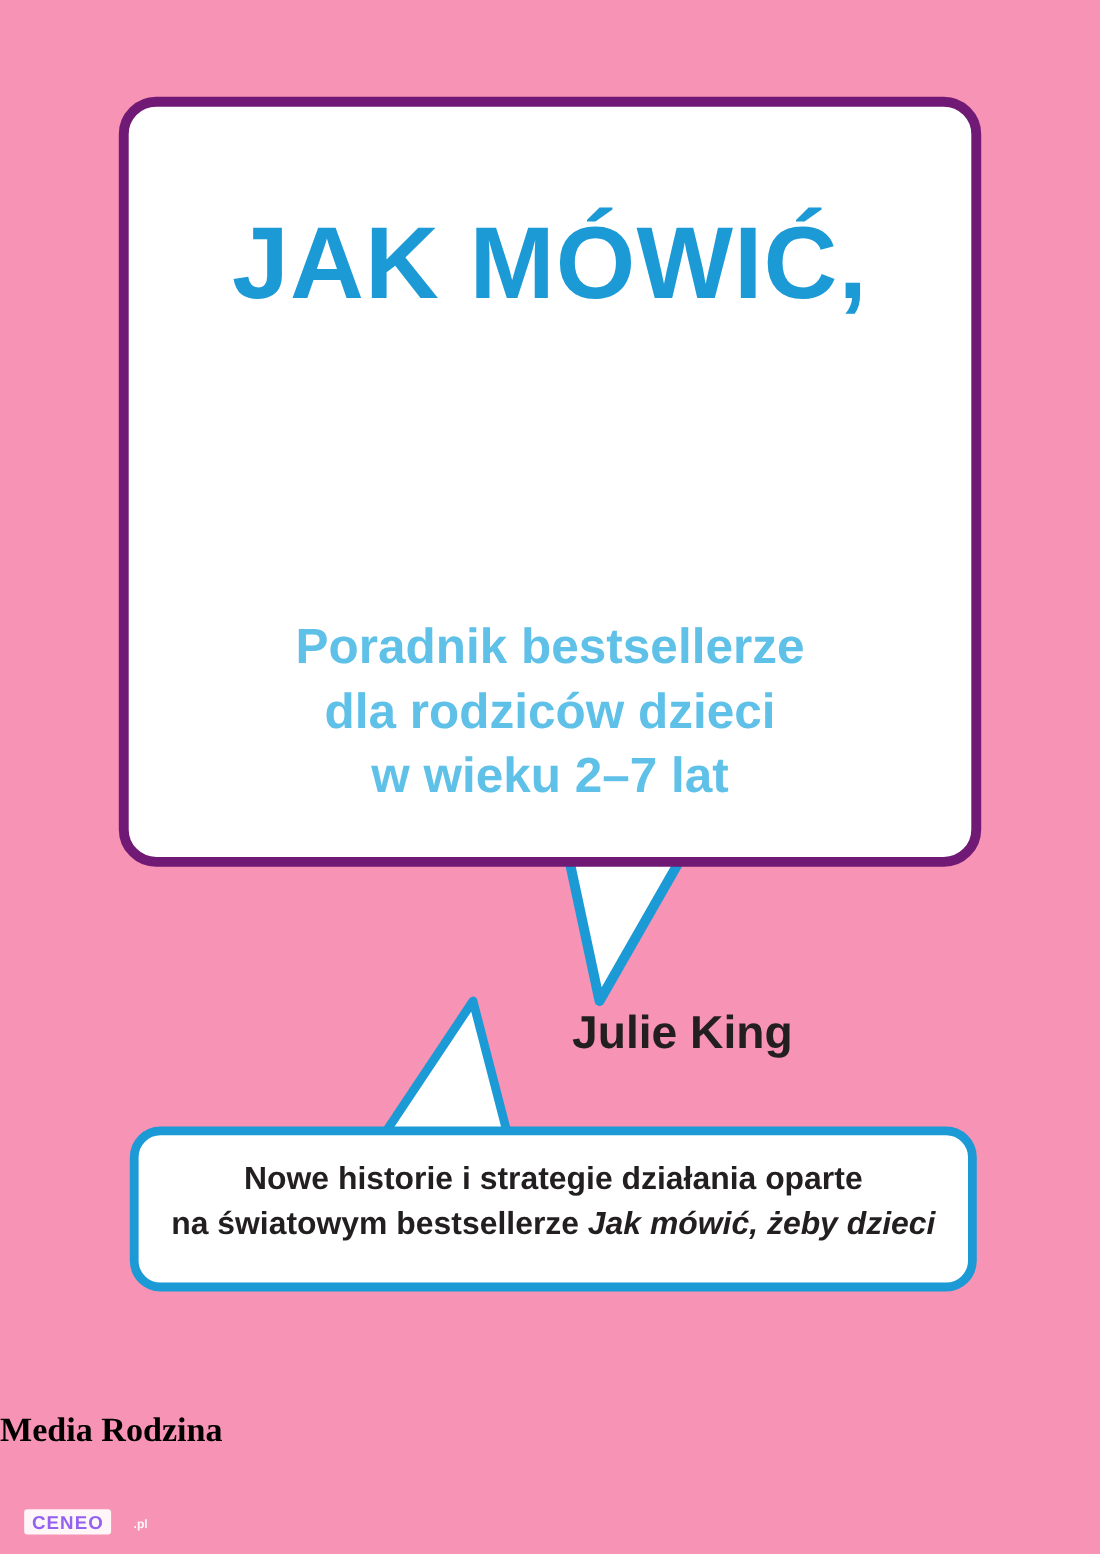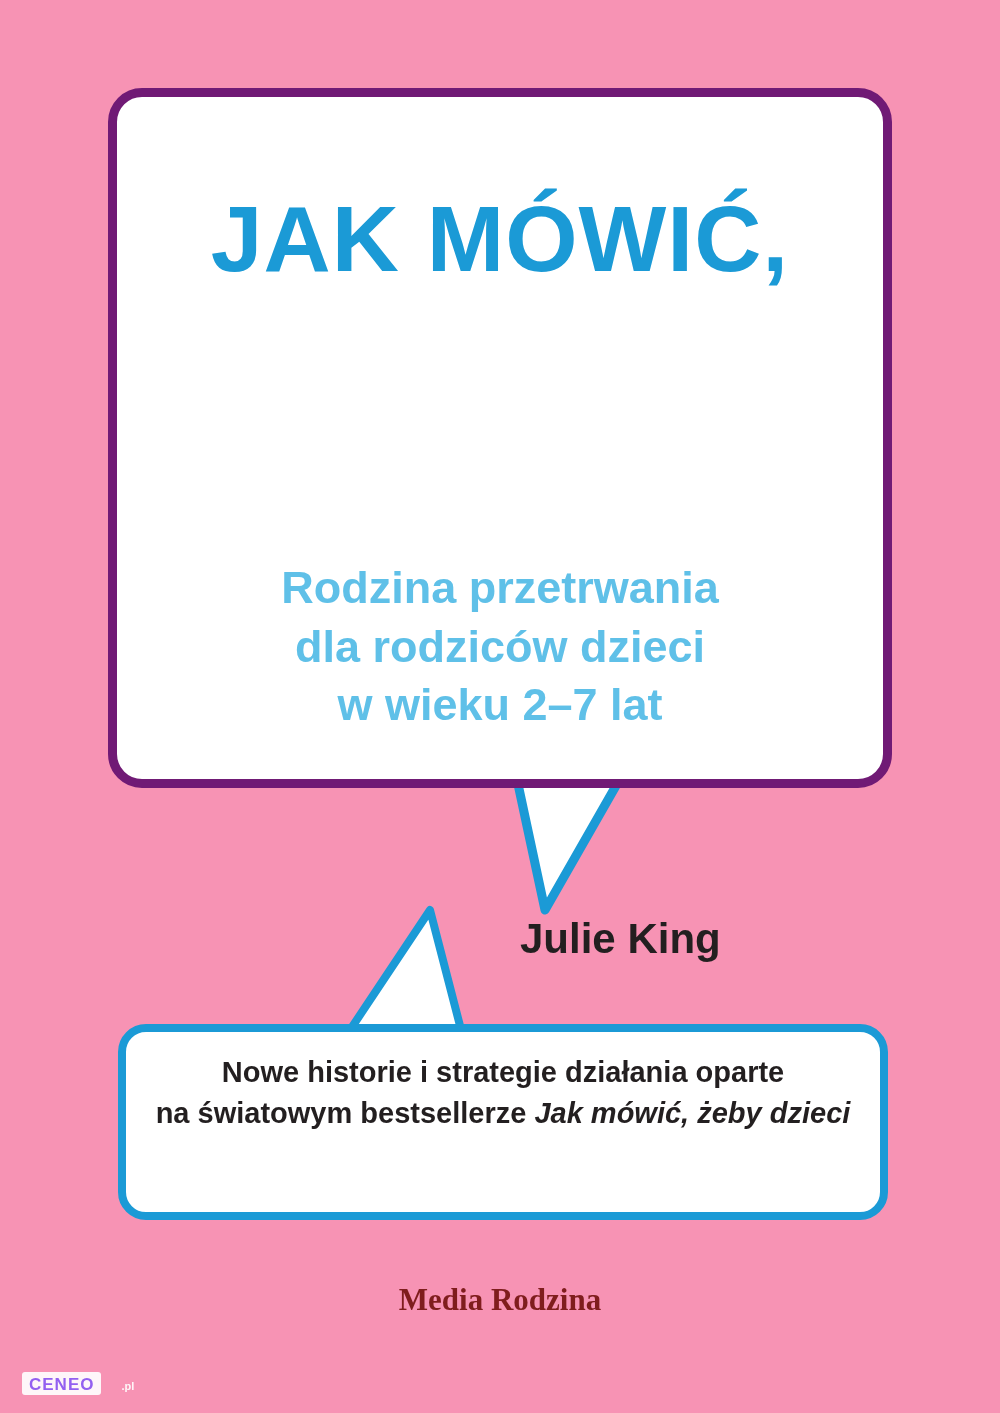--- a/index.html
+++ b/index.html
@@ -104,21 +104,21 @@
     font-weight: bold;
     color: #231f20;
   }
 
   
   .sub-bubble {
     position: absolute;
     left: 118px;
     top: 1024px;
     width: 770px;
-    height: 196px;
+    height: 150px;
     background: #ffffff;
     border: 8px solid #1b9ad6;
     border-radius: 28px;
     box-sizing: border-box;
   }
   .sub-bubble-text {
     position: absolute;
     left: 20px;
     right: 20px;
     top: 20px;
@@ -131,24 +131,24 @@
   .sub-bubble-text i {
     font-style: italic;
   }
 
   
   .publisher {
     position: absolute;
     left: 0;
     right: 0;
     top: 1282px;
-    text-align: center;
+    text-align: left;
     font-size: 31px;
     font-weight: bold;
-    color: #7f1d1d;
+    color: #000000;
     font-family: "Liberation Serif", serif;
   }
 
   
   .watermark {
     position: absolute;
     left: 22px;
     bottom: 18px;
     display: flex;
     align-items: flex-end;
@@ -185,21 +185,21 @@
   <svg class="tail-bottom" viewBox="0 0 175 150" xmlns="http://www.w3.org/2000/svg">
     <polygon points="165,145 40,145 130,10" fill="#ffffff" stroke="#1b9ad6" stroke-width="8" stroke-linejoin="round"></polygon>
     <rect x="36" y="134" width="134" height="26" fill="#ffffff"></rect>
   </svg>
 
   <div class="main-bubble">
     <div class="main-title">JAK MÓWIĆ,</div>
     <div class="main-sub1">
     </div>
     <div class="main-sub2">
-      <div>Rodzina przetrwania</div>
+      <div>Poradnik bestsellerze</div>
       <div>dla rodziców dzieci</div>
       <div>w wieku 2–7 lat</div>
     </div>
   </div>
 
   <div class="author-2">Julie King</div>
 
   <div class="sub-bubble">
     <div class="sub-bubble-text">
       <div>Nowe historie i strategie działania oparte</div>

